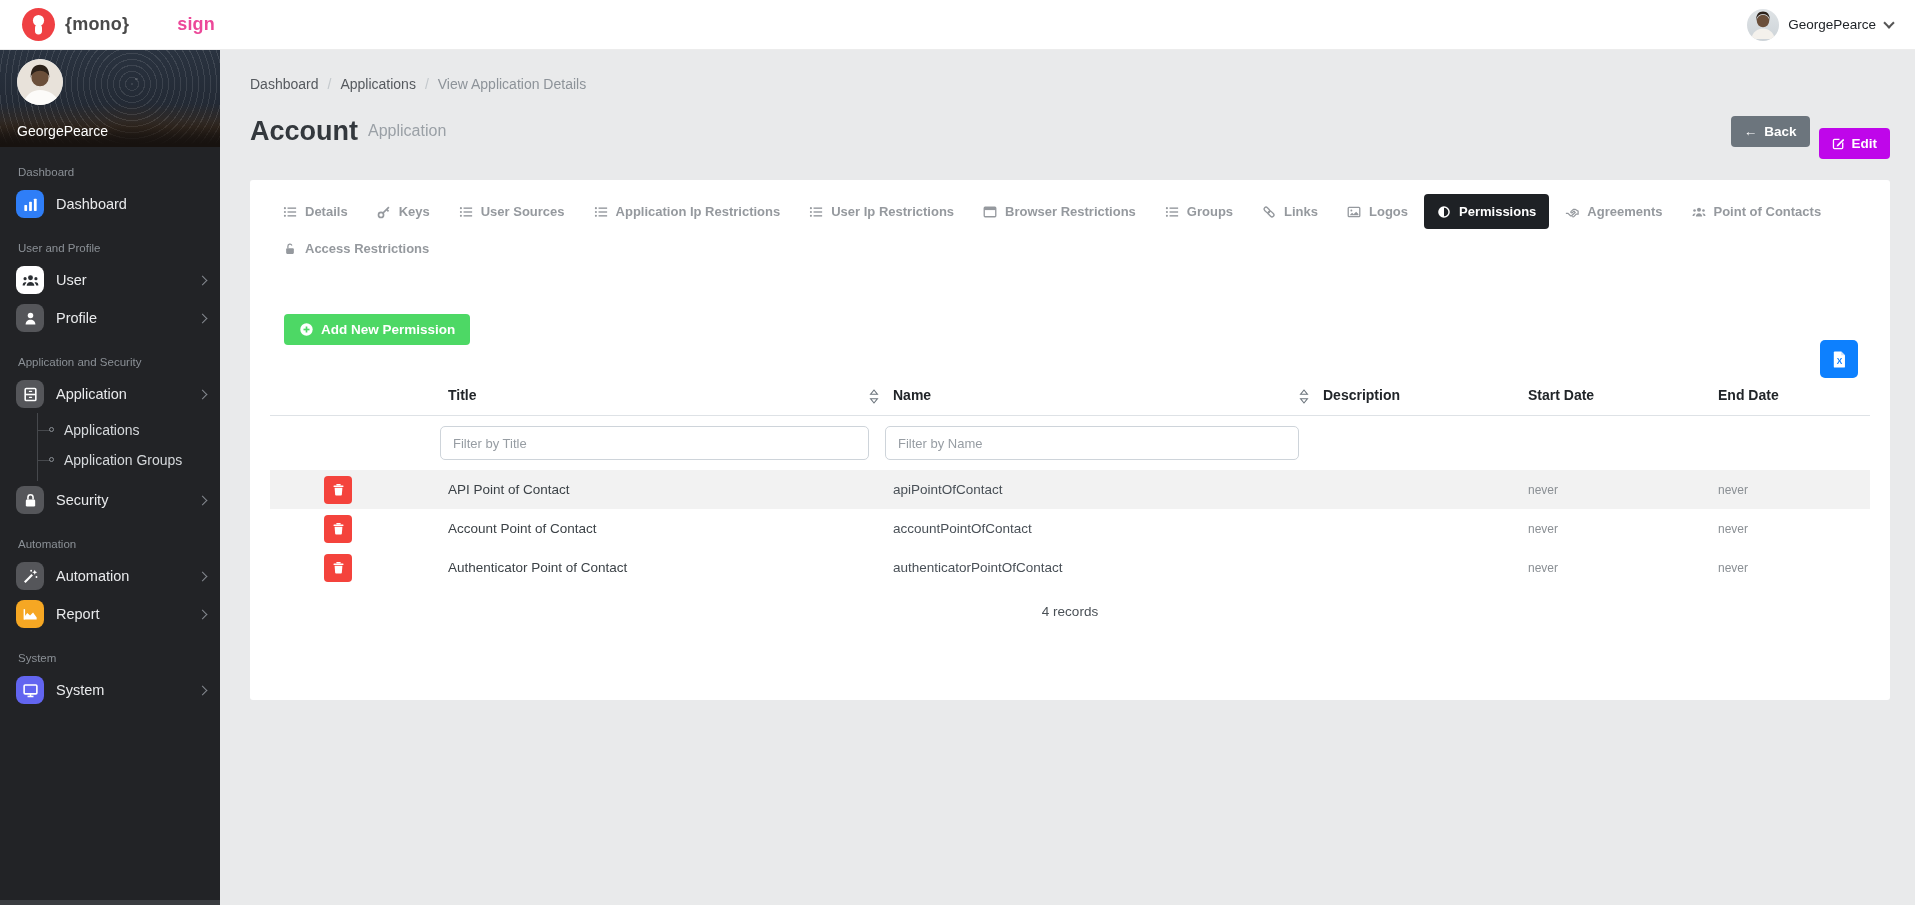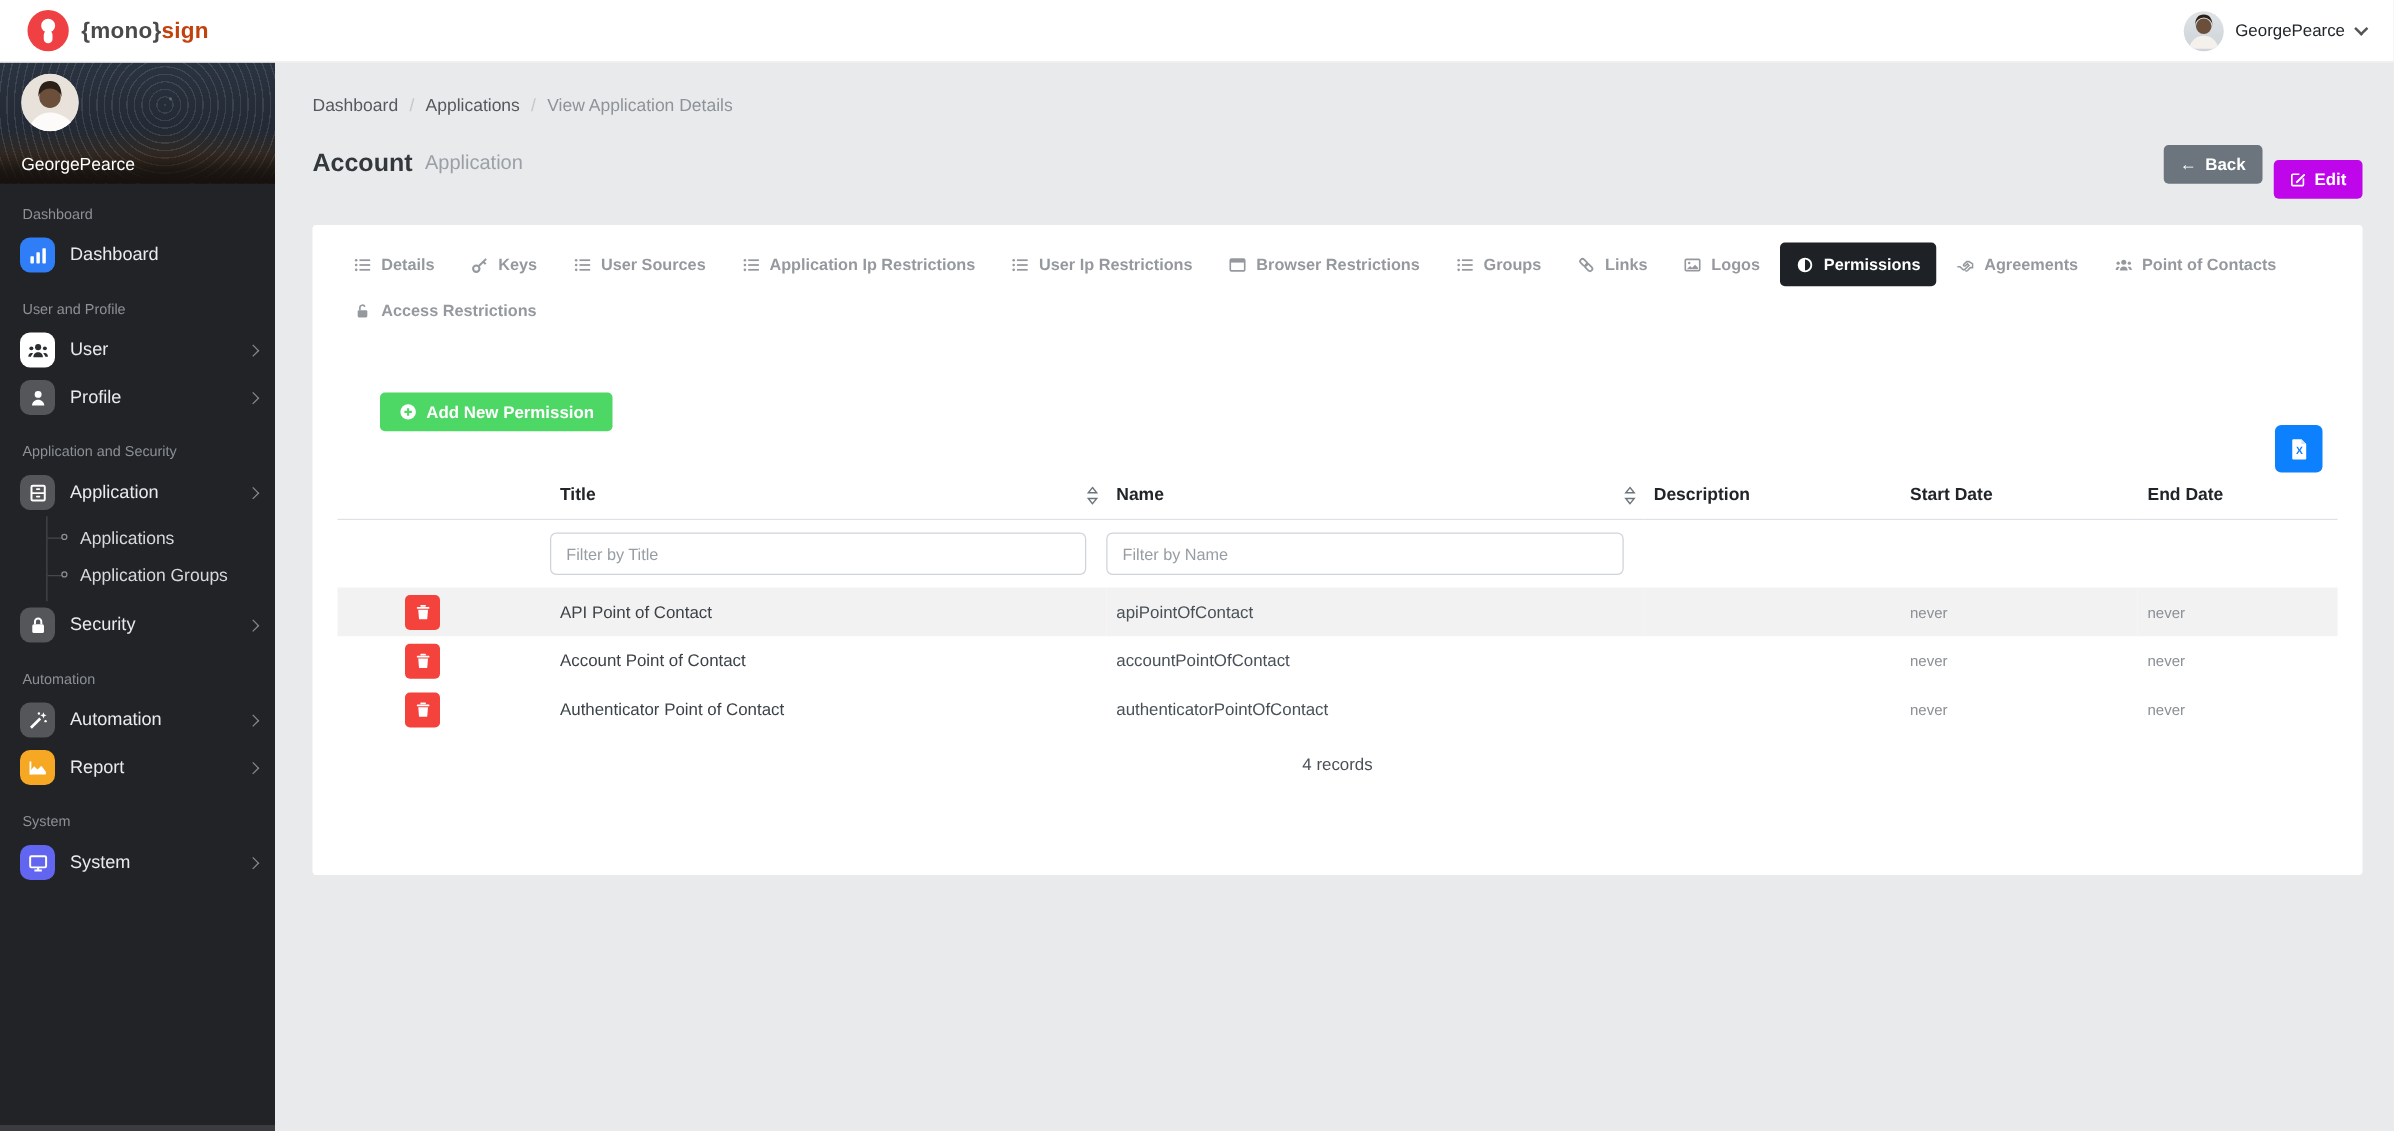--- a/index.html
+++ b/index.html
@@ -9,21 +9,21 @@
 
   
   .topbar { position:absolute; top:0; left:0; width:1915px; height:50px; background:#fff;
     display:flex; align-items:center; justify-content:space-between; padding:0 22px; z-index:5;
     border-bottom:1px solid #ececec; }
   .brand { display:flex; align-items:center; gap:10px; }
   .brand-badge { width:33px; height:33px; border-radius:50%; background:#ef4043; position:relative; }
   .brand-badge svg { position:absolute; inset:0; }
   .brand-text { font-size:18px; font-weight:700; letter-spacing:.2px; }
   .brand-text .dark { color:#4a4a4a; }
-  .brand-text .red { color:#c2410c; }
+  .brand-text .red { color:#ec4899;margin-left:48px; }
   .usermenu { display:flex; align-items:center; gap:9px; cursor:pointer; }
   .avatar { width:32px; height:32px; border-radius:50%; overflow:hidden; position:relative;
     background:linear-gradient(180deg,#dfe3e6 0%,#cdd3d8 100%); }
   .avatar svg { position:absolute; inset:0; }
   .username { font-size:13.5px; color:#212529; }
   .chev-down { width:8px; height:8px; border-right:2px solid #555; border-bottom:2px solid #555;
     transform:rotate(45deg); margin-top:-4px; }
 
   
   .sidebar { position:absolute; top:50px; left:0; width:220px; height:855px; background:#222326; }
@@ -56,38 +56,38 @@
     border:1.4px solid #8b9096; border-radius:50%; }
   .sidebar-scroll { position:absolute; bottom:0; left:0; width:220px; height:5px; background:#3a3c40; }
 
   
   .main { position:absolute; top:50px; left:220px; width:1695px; height:855px; padding:0 25px 0 30px; }
   .breadcrumb { margin-top:26px; font-size:14px; color:#5b6166; display:flex; gap:9px; align-items:center; }
   .crumb { color:#55595e; cursor:pointer; }
   .crumb-sep { color:#c3c8cc; }
   .crumb-current { color:#8d9399; }
   .titlerow { margin-top:11px; display:flex; align-items:center; }
-  .page-title { font-size:20px; font-weight:600; color:#33383d; }
+  .page-title { font-size:27px; font-weight:600; color:#33383d; }
   .page-subtitle { font-size:16px; color:#9aa0a6; margin-left:10px; }
   .titlerow .spacer { flex:1; }
   .btn { display:inline-flex; align-items:center; gap:7px; border:none; border-radius:4px;
     font-family:inherit; font-size:13.5px; font-weight:700; color:#fff; padding:8px 13px; cursor:pointer; }
   .btn-back { background:#6c757d; margin-right:9px; }
   .btn-edit { background:#bf06ea;margin-top:25px; }
   .btn-edit svg { width:13px; height:13px; }
 
   
   .card { margin-top:21px; background:#fff; border-radius:3px; height:520px; padding:14px 20px 0; position:relative; }
   .tabs { display:flex; flex-wrap:wrap; align-items:center;text-align:center; }
   .tab { display:inline-flex; align-items:center; gap:8px; padding:10px 13px; margin:0 3px 2px 0;
     border-radius:4px; font-size:13px; font-weight:700; color:#95999e; cursor:pointer; white-space:nowrap; }
   .tab svg { width:14px; height:14px; flex:0 0 14px; }
   .tab.active { background:#1e2125; color:#fff; }
   .toolbar { margin:46px 14px 0; }
-  .btn-add { background:#4dd865; padding:8px 15px;margin-left:20px; }
+  .btn-add { background:#4dd865; padding:8px 15px; }
   .btn-add svg { width:15px; height:15px; }
   .btn-excel { position:absolute; right:32px; top:160px; width:38px; height:38px; border:none; border-radius:5px;
     background:#0d80fe; display:flex; align-items:center; justify-content:center; cursor:pointer; }
   .btn-excel svg { width:19px; height:19px; }
 
   
   table.grid { width:100%; border-collapse:collapse; margin-top:32px; table-layout:fixed; }
   col.c-act { width:170px; } col.c-title { width:445px; } col.c-name { width:430px; }
   col.c-desc { width:205px; } col.c-start { width:190px; }
   th { text-align:left; font-size:14px; font-weight:700; color:#212529; padding:10px 8px 12px; position:relative; }

